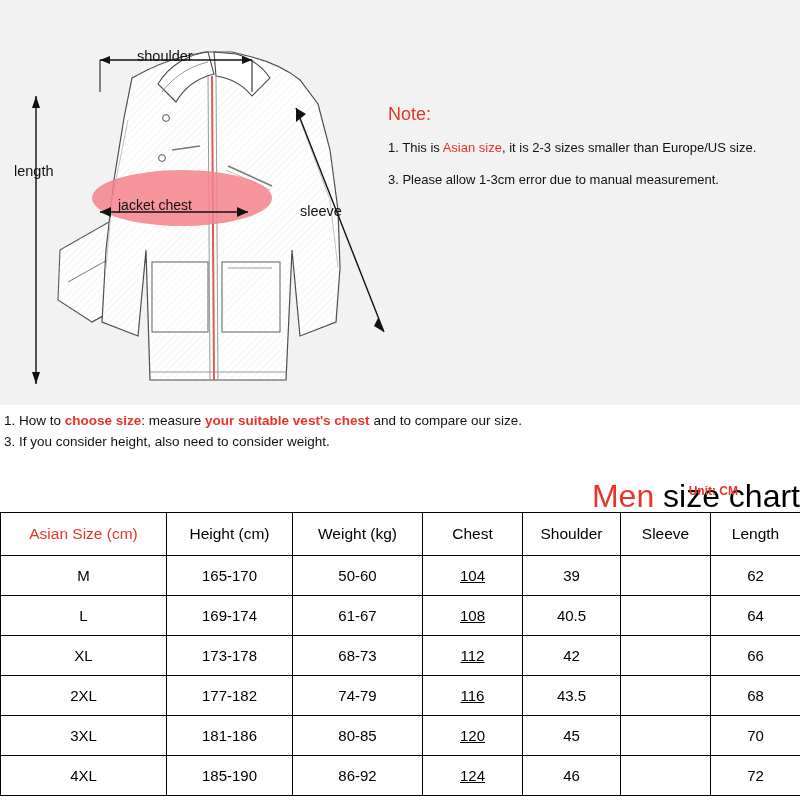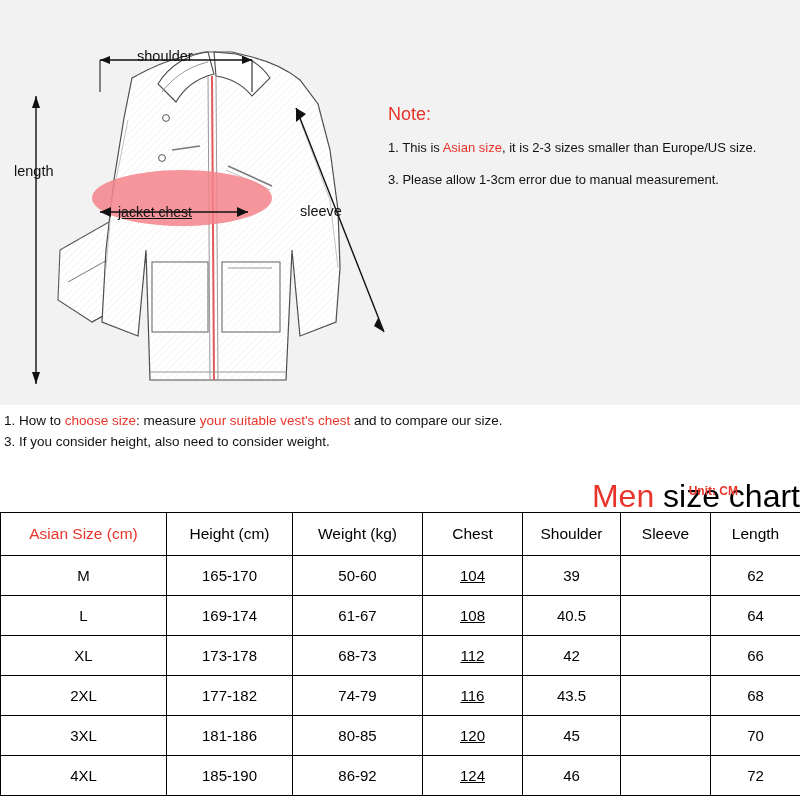--- a/index.html
+++ b/index.html
@@ -54,39 +54,38 @@
   .label {
     position: absolute;
     font-size: 14.5px;
     color: #111;
     white-space: nowrap;
   }
   .label-shoulder { left: 137px; top: 48px; }
   .label-length   { left: 14px;  top: 163px; }
   .label-sleeve   { left: 300px; top: 203px; }
   .label-chest {
-    left: 118px; top: 204px;
+    left: 118px; top: 197px;
     font-size: 14px;
-    text-decoration: underline;
   }
 
   
   .instructions {
     position: relative;
     padding: 7px 4px 4px 4px;
     height: 56px;
     box-sizing: border-box;
   }
   .instructions p {
     margin: 0 0 4px 0;
     font-size: 13.5px;
     color: #111;
     line-height: 1.27;
   }
-  .instructions .red { color: #e8342a; }
+  .instructions .red { color: #e8342a; font-weight: bold; }
 
   
   .chart-wrap {
     position: absolute;
     left: 0;
     top: 474px;
     width: 800px;
   }
   .chart-header {
     position: relative;

